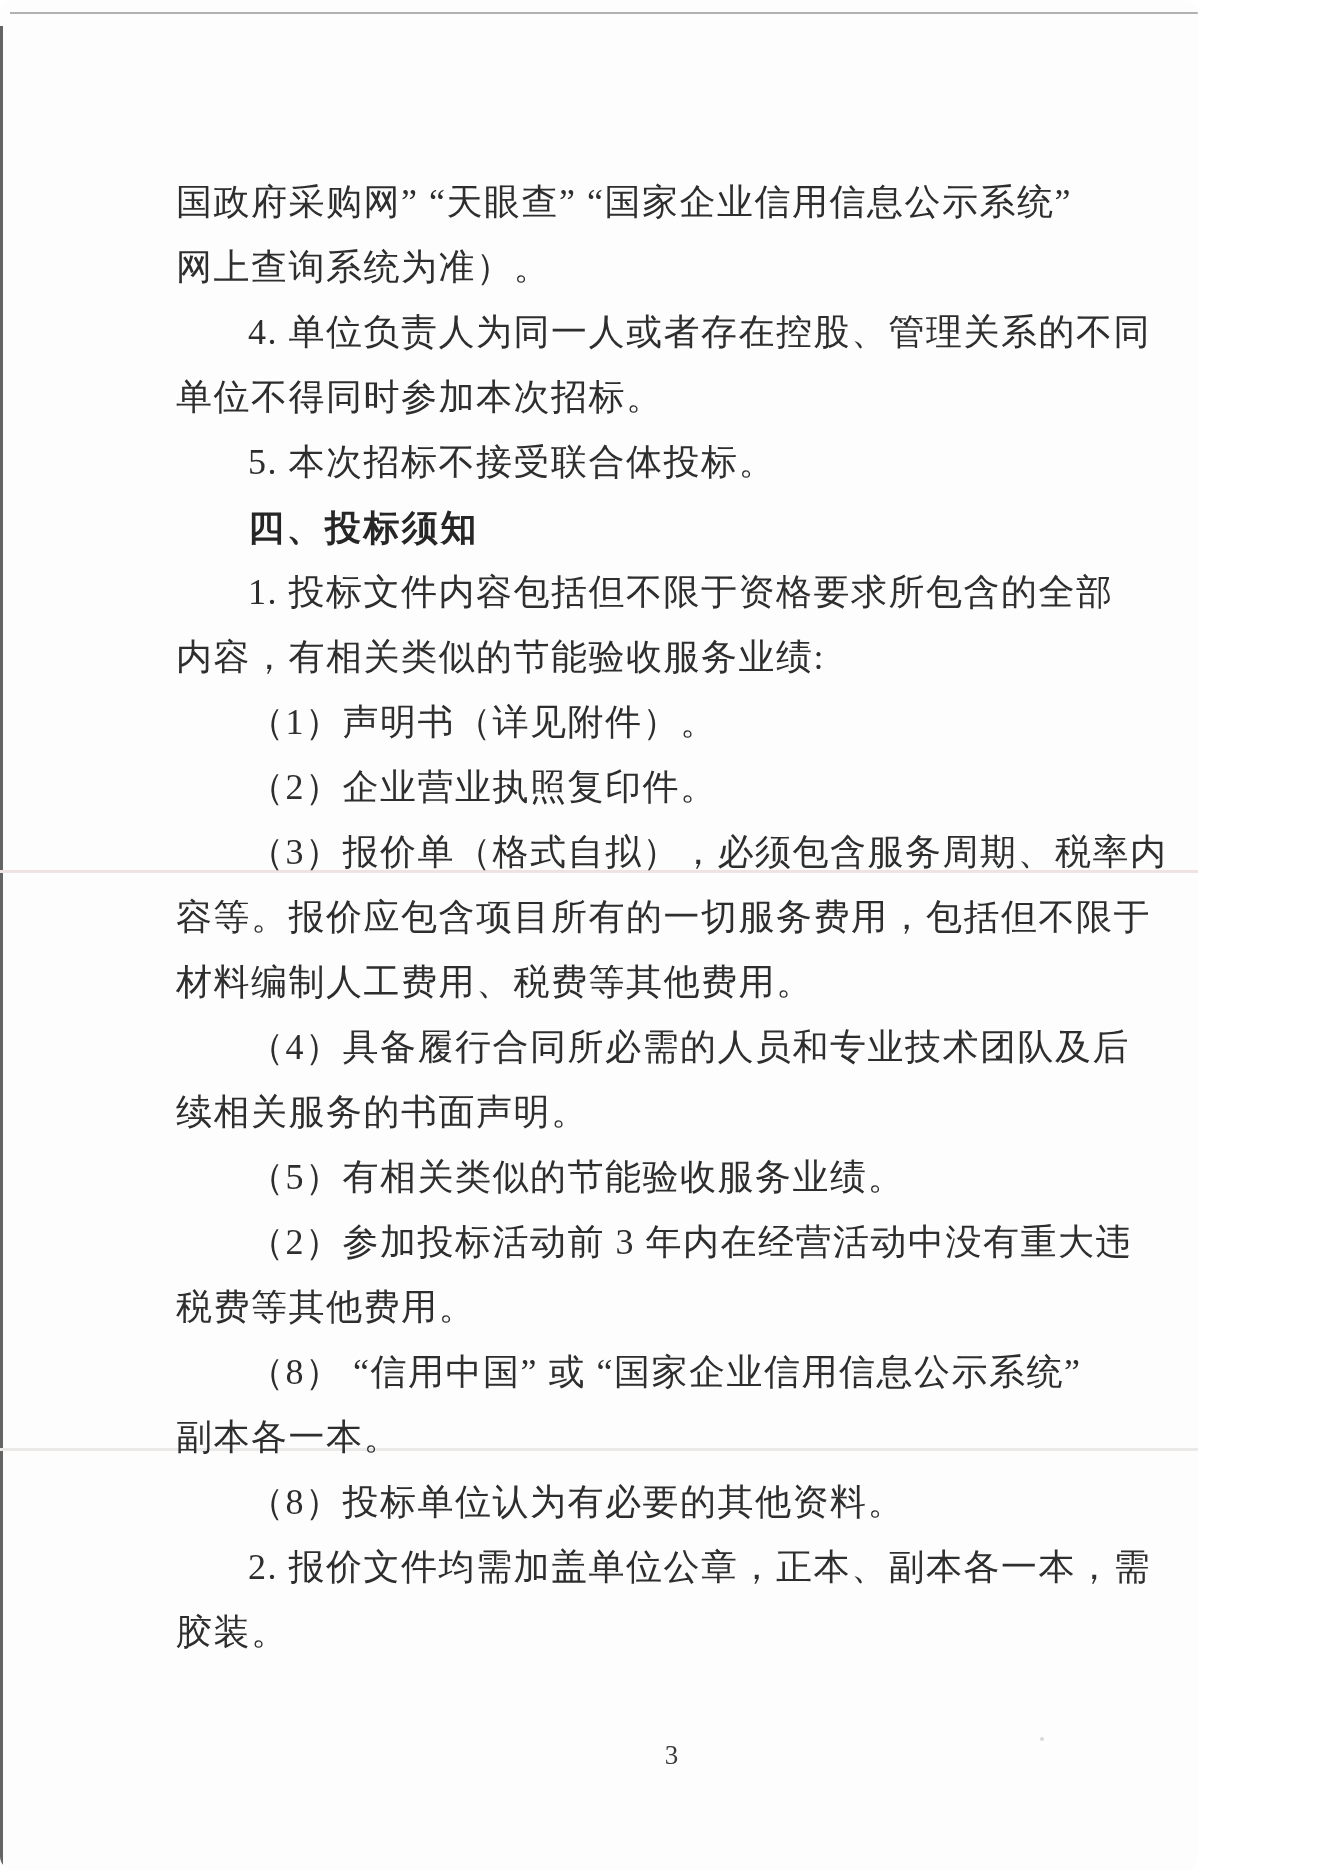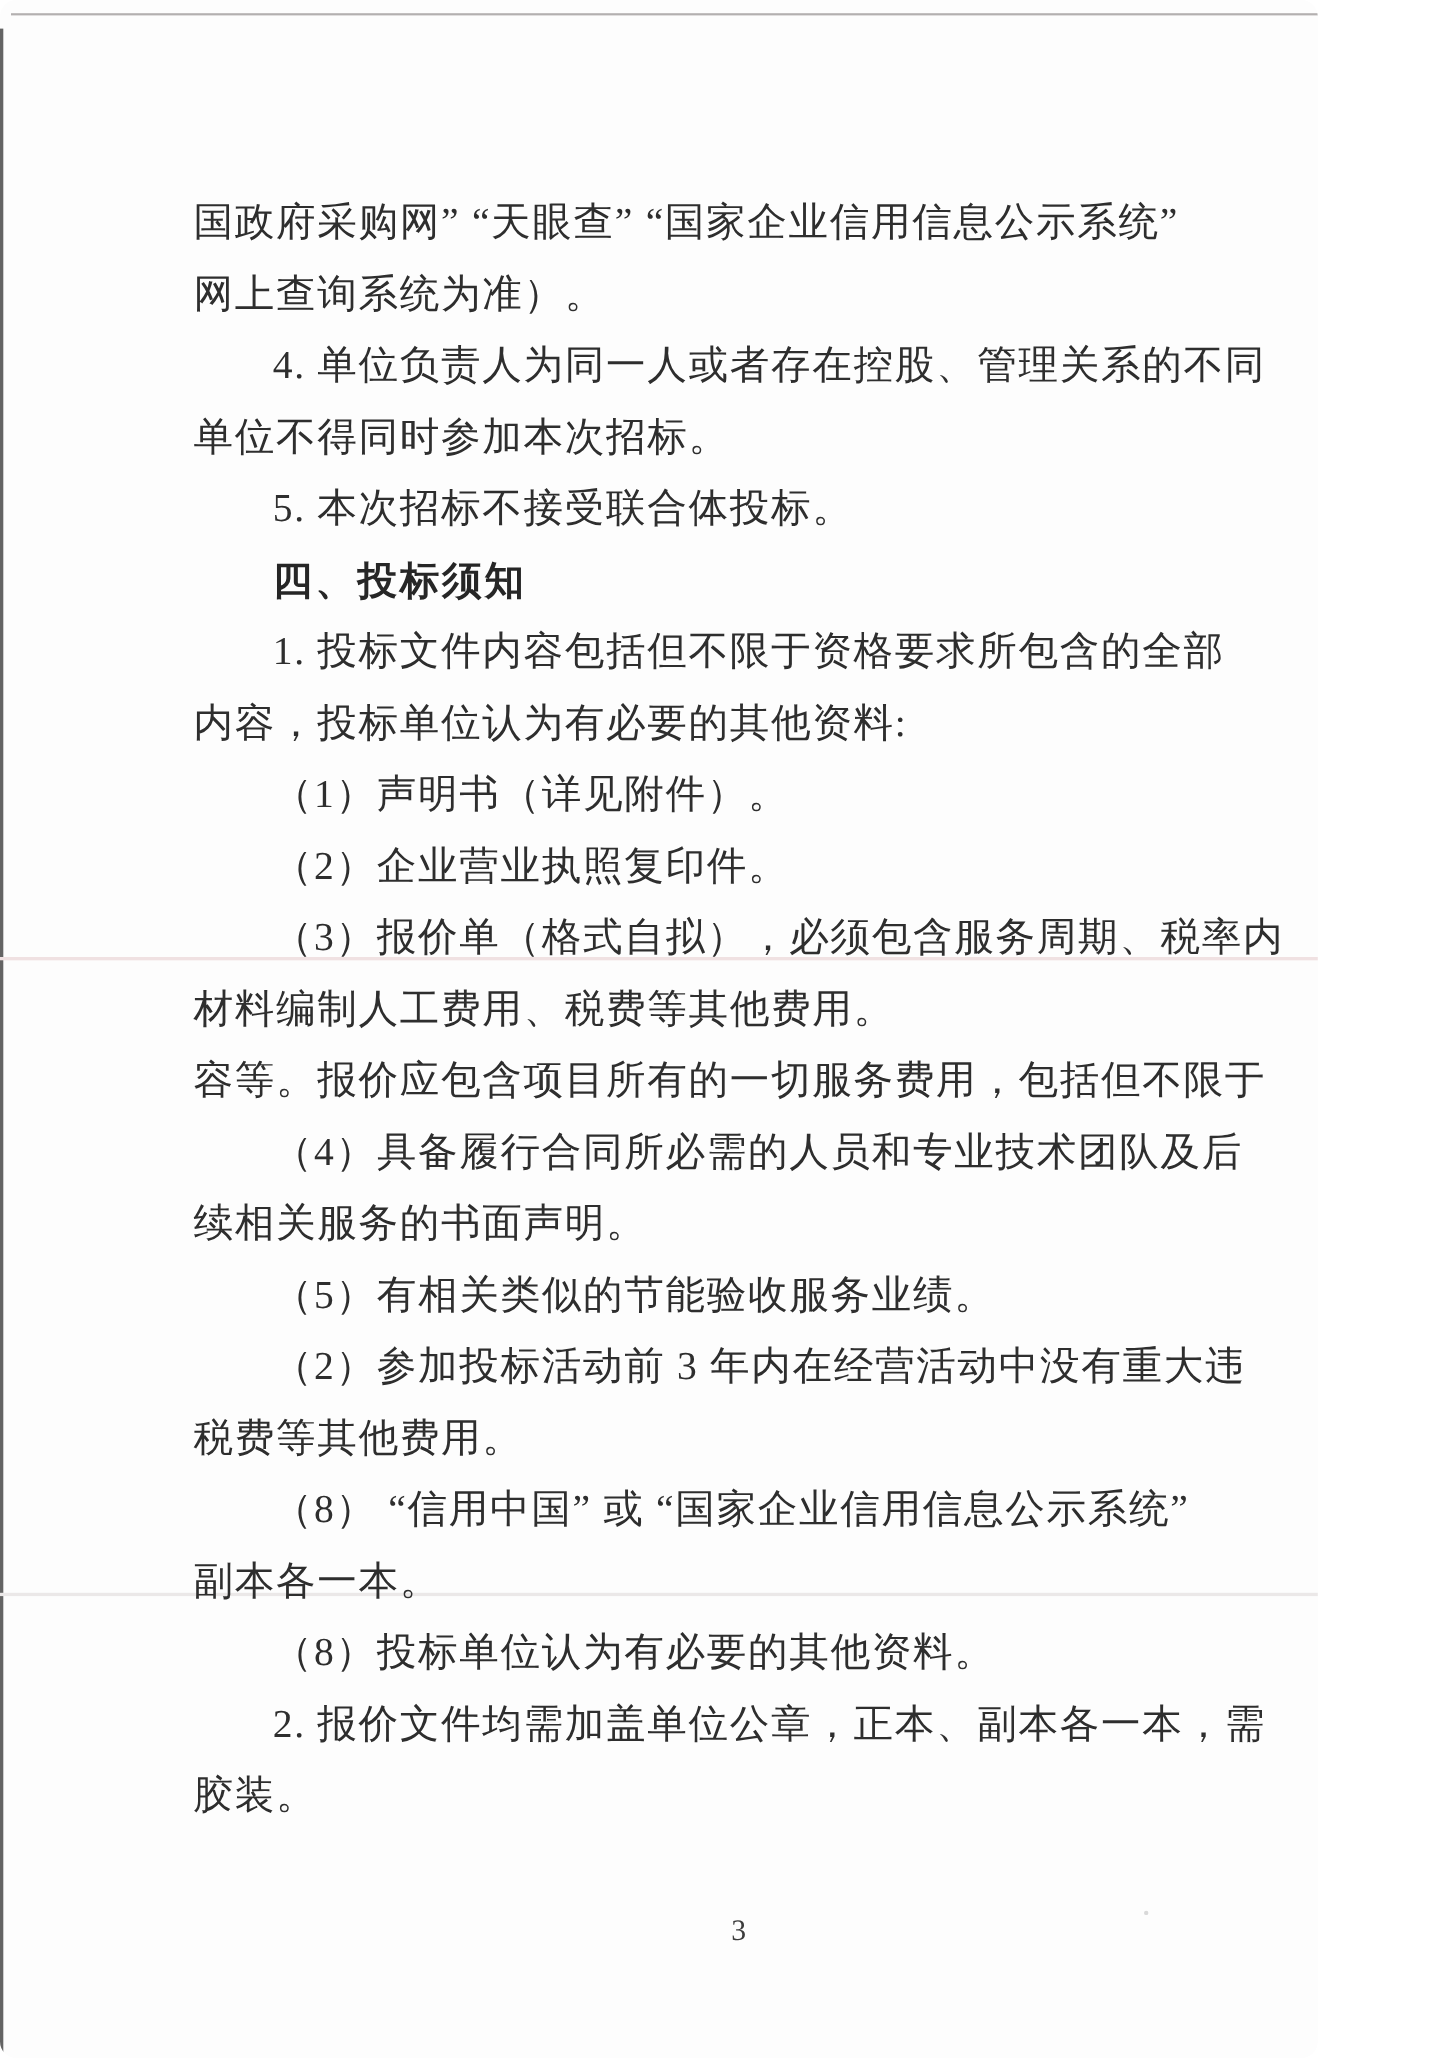--- a/index.html
+++ b/index.html
@@ -51,26 +51,26 @@
   <div class="speck" style="left:1040px; top:1737px;"></div>
 
   <div class="textblock">
     <div class="line">国政府采购网” “天眼查” “国家企业信用信息公示系统”</div>
     <div class="line">网上查询系统为准）。</div>
     <div class="line indent">4. 单位负责人为同一人或者存在控股、管理关系的不同</div>
     <div class="line">单位不得同时参加本次招标。</div>
     <div class="line indent">5. 本次招标不接受联合体投标。</div>
     <div class="line indent heading">四、投标须知</div>
     <div class="line indent">1. 投标文件内容包括但不限于资格要求所包含的全部</div>
-    <div class="line">内容，投标单位认为有必要的其他资料:</div>
+    <div class="line">内容，有相关类似的节能验收服务业绩:</div>
     <div class="line indent">（1）声明书（详见附件）。</div>
     <div class="line indent">（2）企业营业执照复印件。</div>
     <div class="line indent">（3）报价单（格式自拟），必须包含服务周期、税率内</div>
+    <div class="line">容等。报价应包含项目所有的一切服务费用，包括但不限于</div>
     <div class="line">材料编制人工费用、税费等其他费用。</div>
-    <div class="line">容等。报价应包含项目所有的一切服务费用，包括但不限于</div>
     <div class="line indent">（4）具备履行合同所必需的人员和专业技术团队及后</div>
     <div class="line">续相关服务的书面声明。</div>
     <div class="line indent">（5）有相关类似的节能验收服务业绩。</div>
     <div class="line indent">（2）参加投标活动前 3 年内在经营活动中没有重大违</div>
     <div class="line">税费等其他费用。</div>
     <div class="line indent">（8） “信用中国” 或 “国家企业信用信息公示系统”</div>
     <div class="line">副本各一本。</div>
     <div class="line indent">（8）投标单位认为有必要的其他资料。</div>
     <div class="line indent">2. 报价文件均需加盖单位公章，正本、副本各一本，需</div>
     <div class="line">胶装。</div>

